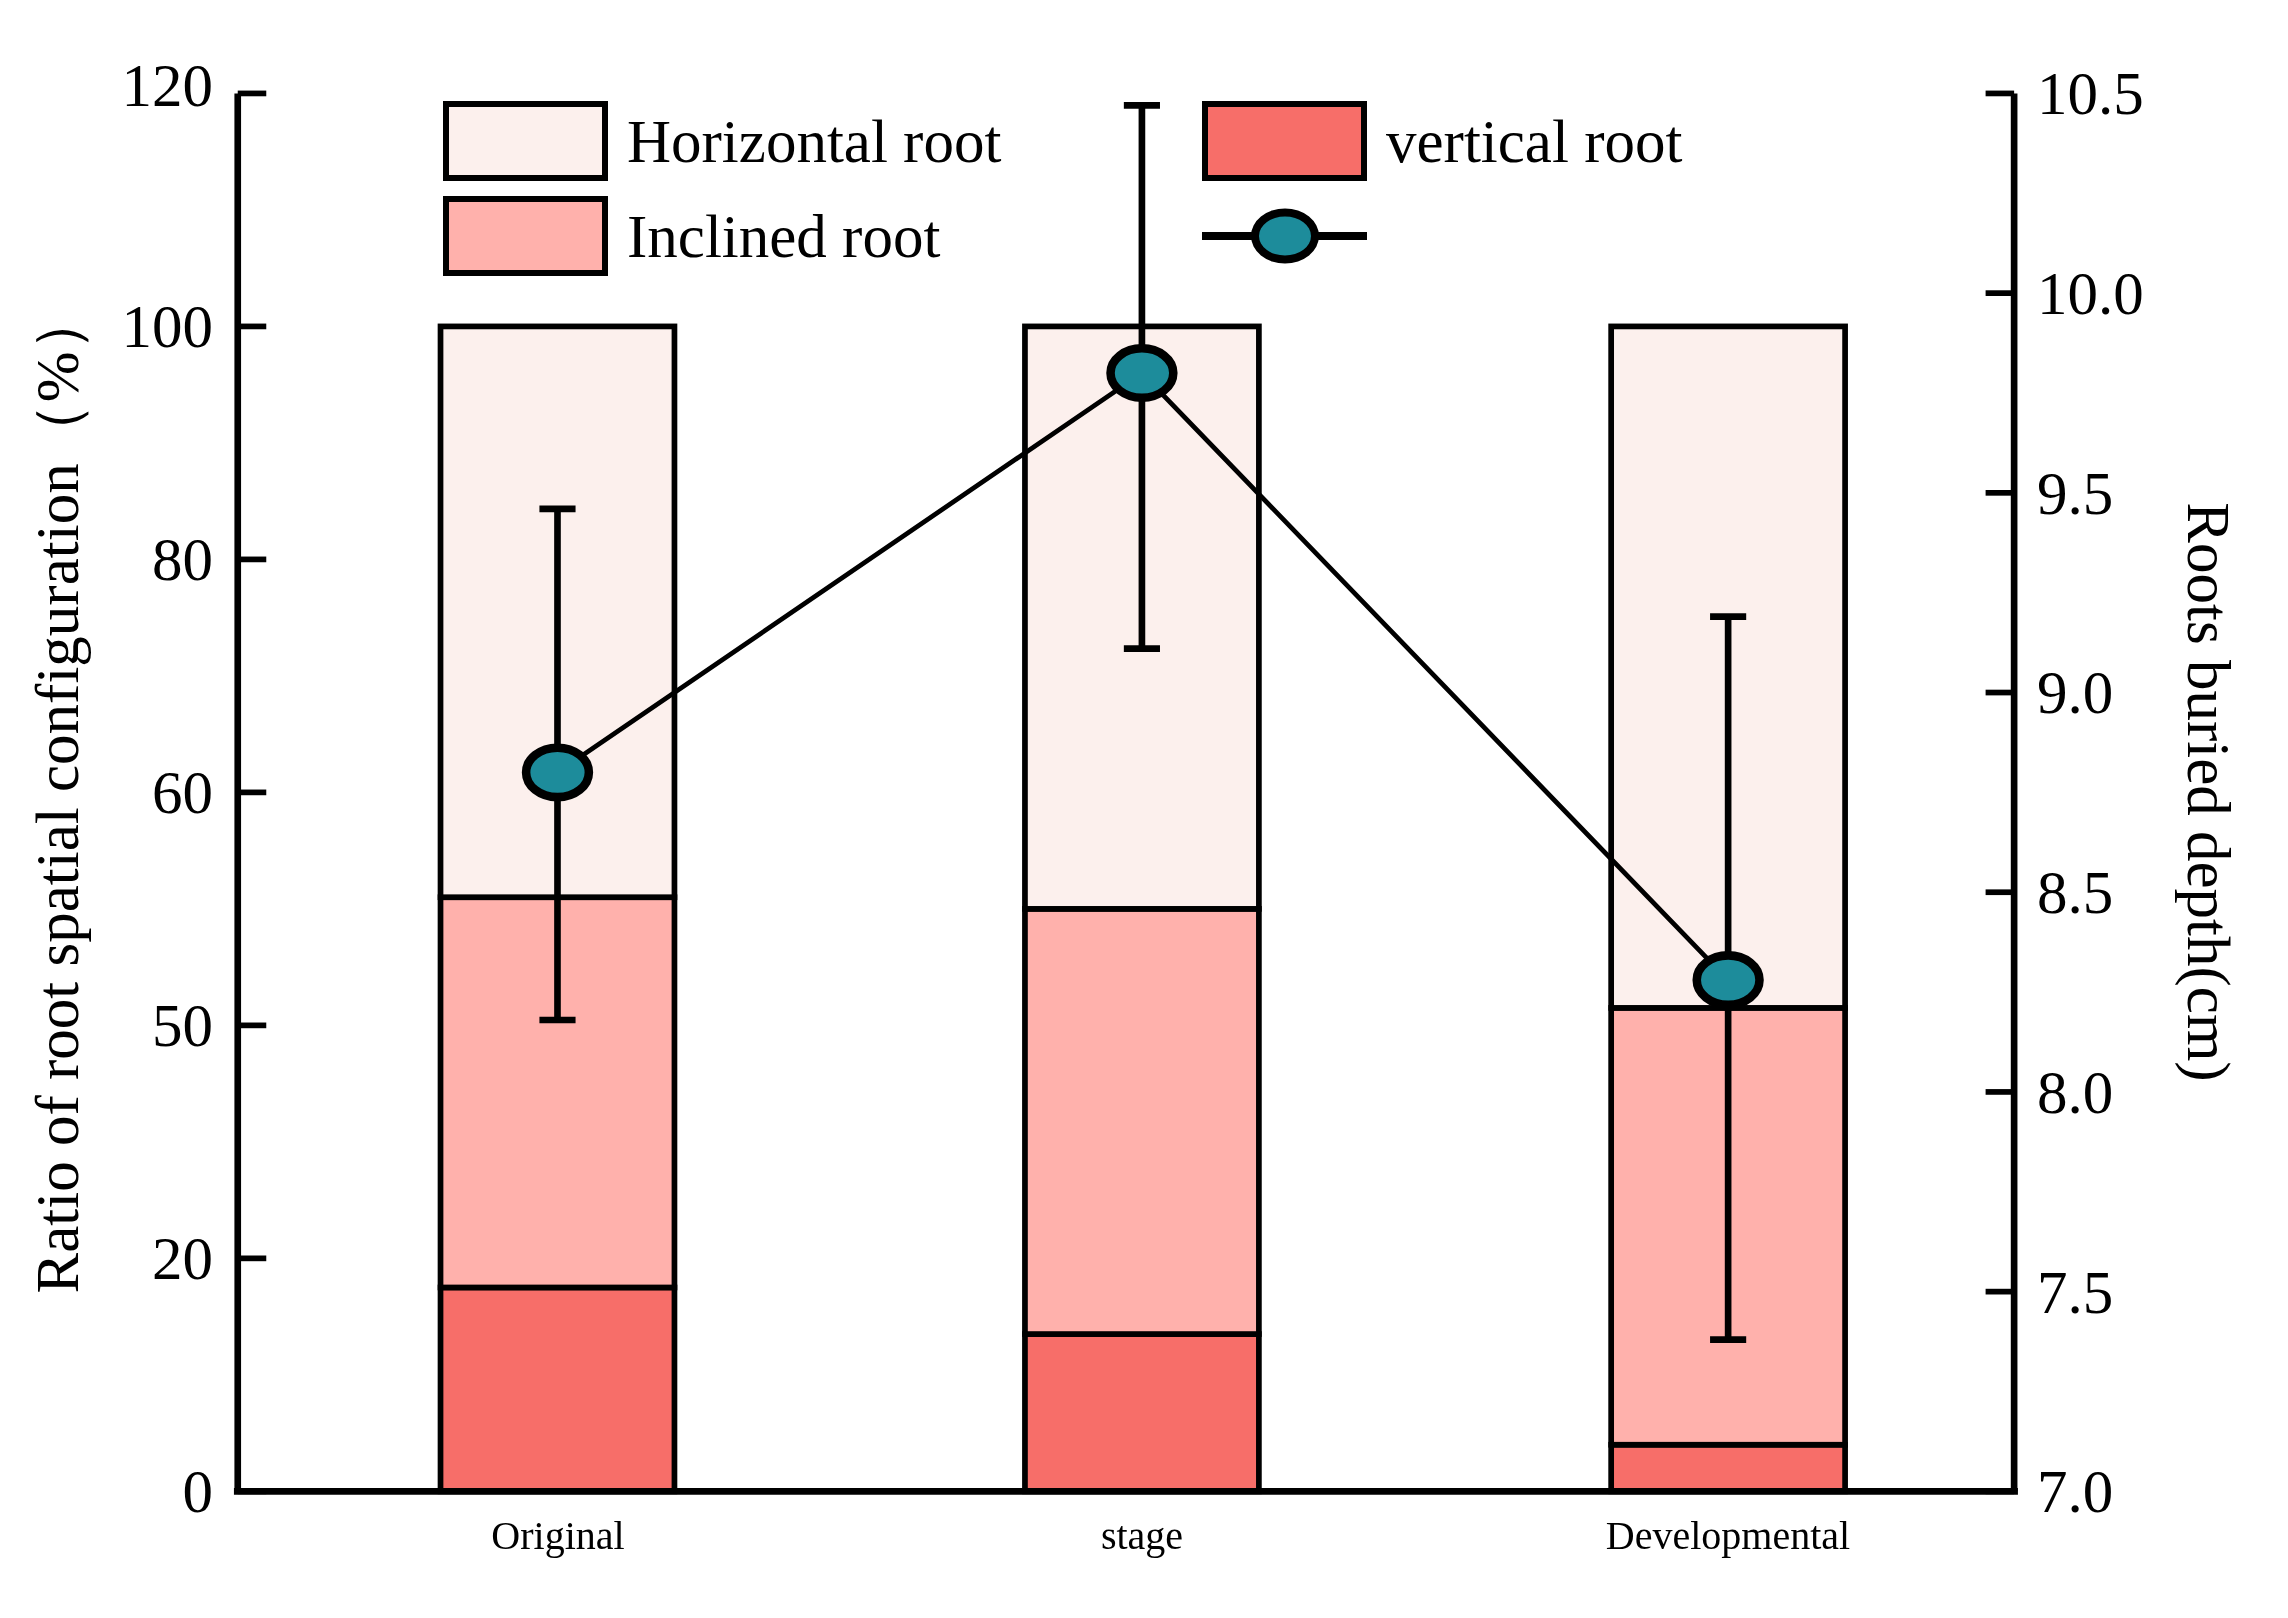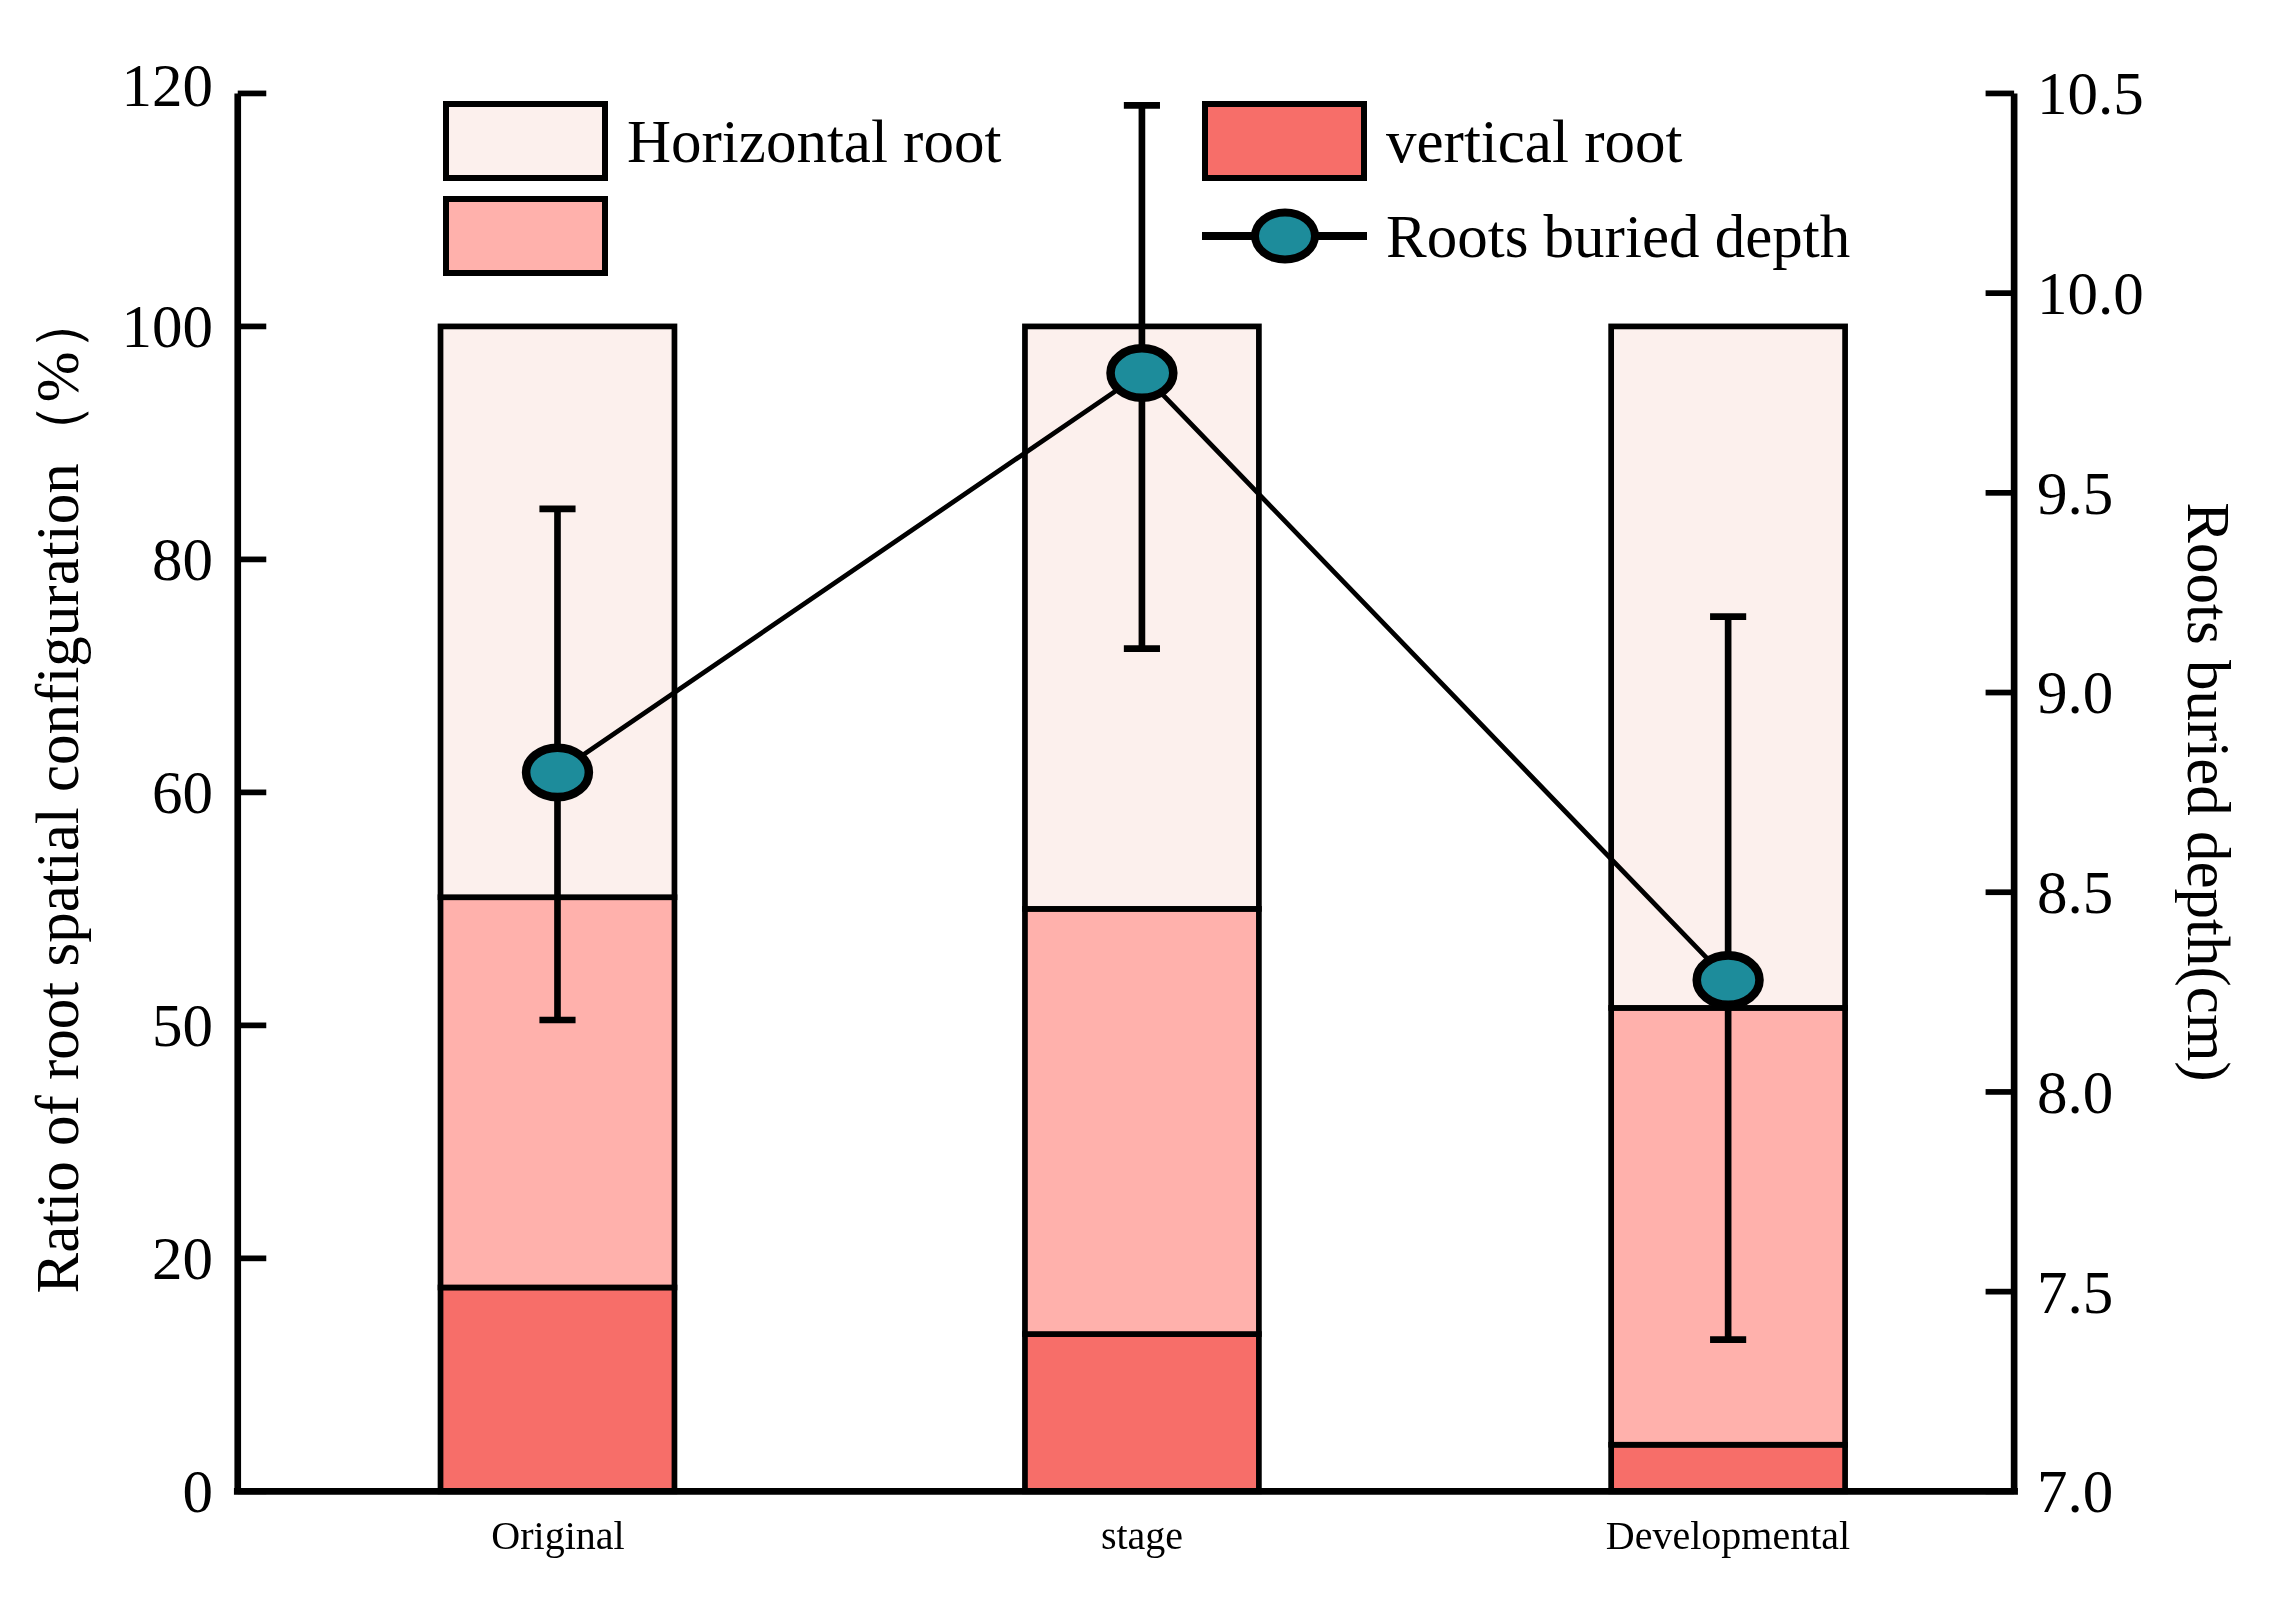--- a/index.html
+++ b/index.html
@@ -137,29 +137,29 @@
 
   <div class="axis-title right" style="left:2208px;top:792px;">Roots buried depth(cm)</div>
 
   <div class="legend-entry" style="left:443px;top:101px;">
     <span class="legend-swatch" style="background: rgb(252, 240, 237);"></span>
     <span class="legend-label">Horizontal root</span>
   </div>
 
   <div class="legend-entry" style="left:443px;top:196px;">
     <span class="legend-swatch" style="background: rgb(255, 177, 172);"></span>
+    <span class="legend-label">Inclined root</span>
   </div>
 
   <div class="legend-entry" style="left:1202px;top:101px;text-align:right;">
     <span class="legend-swatch" style="background: rgb(247, 110, 105);"></span>
     <span class="legend-label">vertical root</span>
   </div>
 
   <div class="legend-entry" style="left:1202px;top:196px;">
     <span class="legend-marker-sample">
       <span class="sample-line"></span>
       <span class="sample-ellipse" id="legend-ellipse" style="background: rgb(29, 140, 155);"></span>
     </span>
-    <span class="legend-label">Roots buried depth</span>
   </div>
 
 </div>
 
 
 </body></html>

